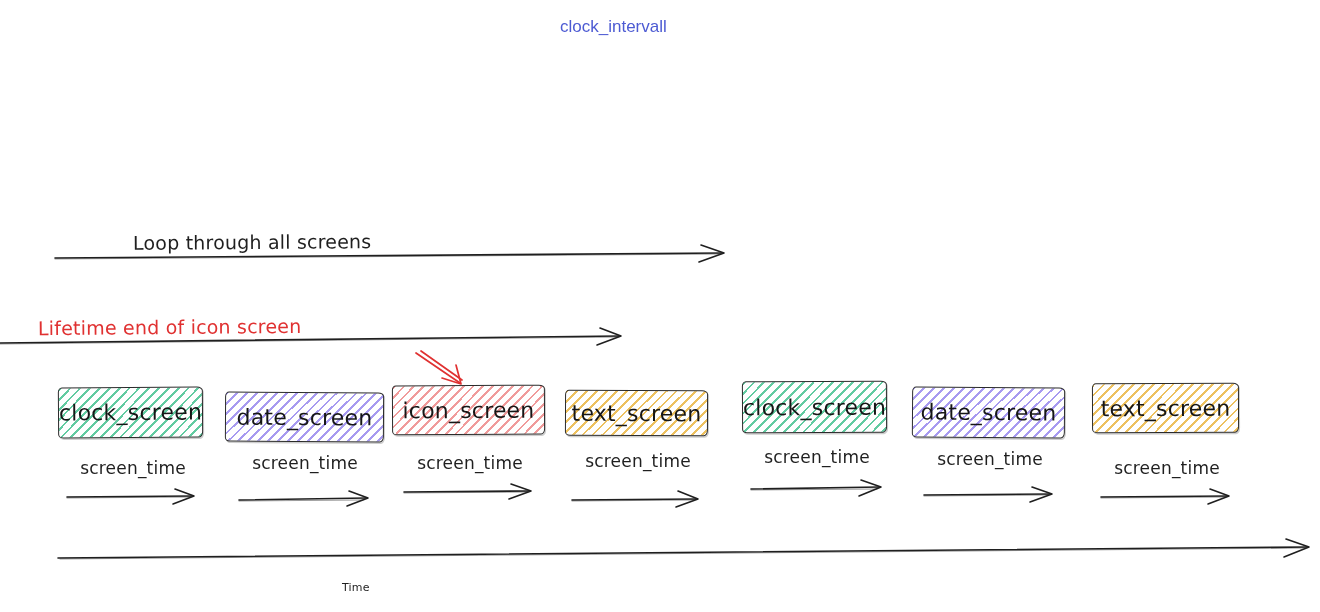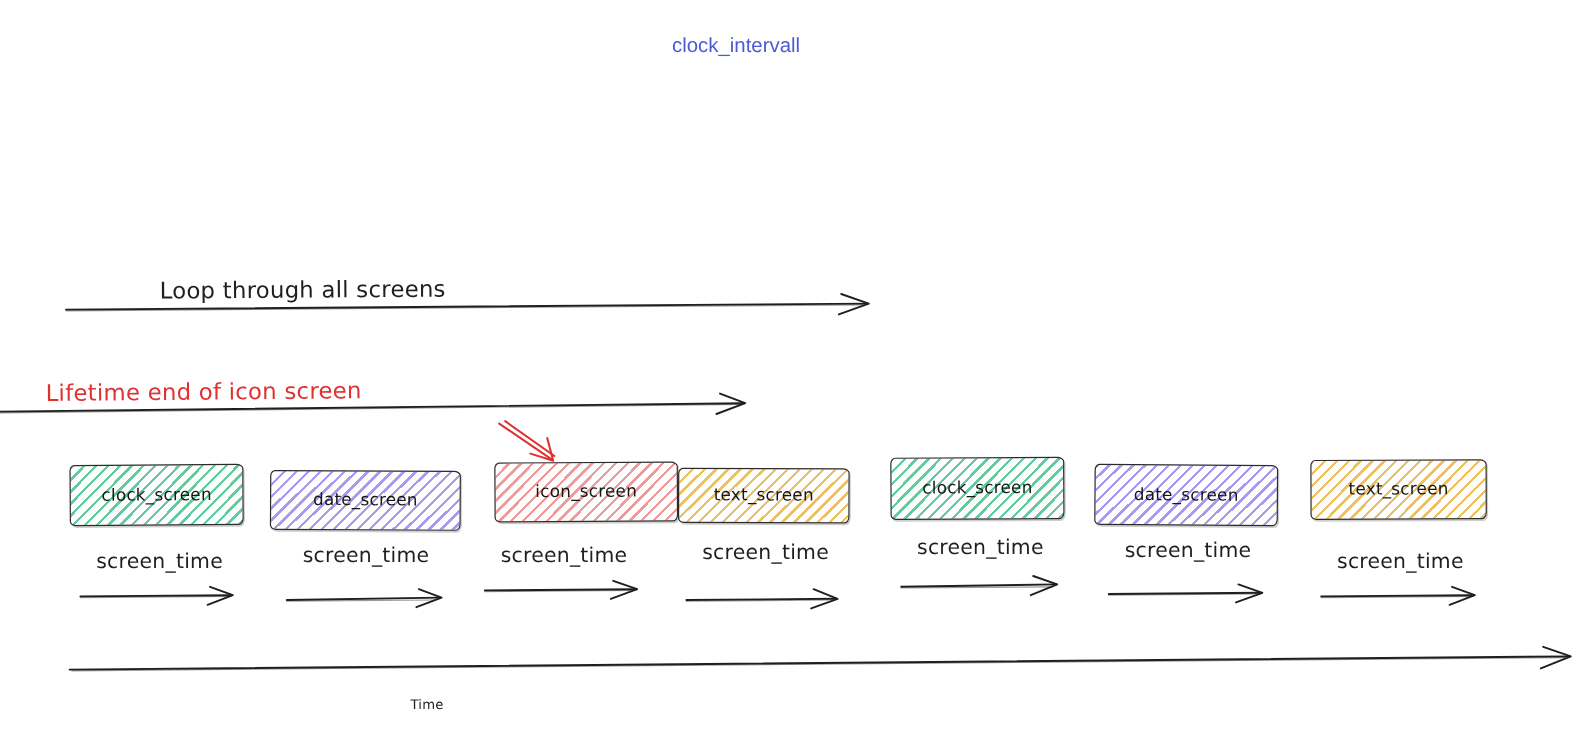--- a/index.html
+++ b/index.html
@@ -5,21 +5,21 @@
   html,body { margin:0; padding:0; background:#ffffff; }
   #canvas {
     position:relative; width:1320px; height:612px;
     background:#ffffff; overflow:hidden;
     font-family:"DejaVu Sans", sans-serif; color:#1f1f1f;
   }
   .abs { position:absolute; }
 
   
   .title {
-    position:absolute; left:560px; top:28px;
+    position:absolute; left:560px; top:17px;
     font-family:"Liberation Sans", sans-serif;
     font-size:17px; color:#4d5bd3; white-space:nowrap;
   }
 
   
   .hand { font-family:"DejaVu Sans", sans-serif; letter-spacing:0.2px; white-space:nowrap; }
 
   .loop-label { position:absolute; left:133px; top:231px; font-size:19px; transform:rotate(-0.4deg); }
   .lifetime-label { position:absolute; left:38px; top:316px; font-size:19px; color:#e03131; transform:rotate(-0.5deg); }
   .time-label { position:absolute; left:342px; top:581px; font-size:11px; }
@@ -30,24 +30,24 @@
   .stroke-red  { stroke:#e03131; stroke-width:1.7; fill:none; stroke-linecap:round; stroke-linejoin:round; }
 
   
   .screen-box {
     position:absolute;
     border:1.6px solid #2b2b2b;
     border-radius:4px 6px 4px 5px / 5px 4px 6px 4px;
     display:flex; align-items:center; justify-content:center;
     box-shadow:1px 1.5px 0 rgba(60,60,60,0.25);
   }
-  .box-label { font-size:14px; color:#161616; }
+  .box-label { font-size:22px; color:#161616; }
   .fill-green  { background:repeating-linear-gradient(135deg, #62cba1 0 2px, rgba(255,255,255,0) 2px 7px); }
   .fill-purple { background:repeating-linear-gradient(135deg, #a79af0 0 2px, rgba(255,255,255,0) 2px 7px); }
-  .fill-red    { background:repeating-linear-gradient(135deg, #f09b9b 0 2px, rgba(255,255,255,0) 2px 7px);margin-left:20px; }
+  .fill-red    { background:repeating-linear-gradient(135deg, #f09b9b 0 2px, rgba(255,255,255,0) 2px 7px); }
   .fill-yellow { background:repeating-linear-gradient(135deg, #edc15f 0 2px, rgba(255,255,255,0) 2px 7px); }
 
   .box-1 { left:58px;   top:387px; width:143px; height:49px; transform:rotate(-0.4deg); }
   .box-2 { left:225px;  top:392px; width:157px; height:48px; transform:rotate(0.3deg); }
   .box-3 { left:392px;  top:385px; width:151px; height:48px; transform:rotate(-0.3deg); }
   .box-4 { left:565px;  top:390px; width:141px; height:44px; transform:rotate(0.2deg); }
   .box-5 { left:742px;  top:381px; width:143px; height:50px; transform:rotate(-0.3deg); }
   .box-6 { left:912px;  top:387px; width:151px; height:49px; transform:rotate(0.4deg); }
   .box-7 { left:1092px; top:383px; width:145px; height:48px; transform:rotate(-0.2deg); }
 

